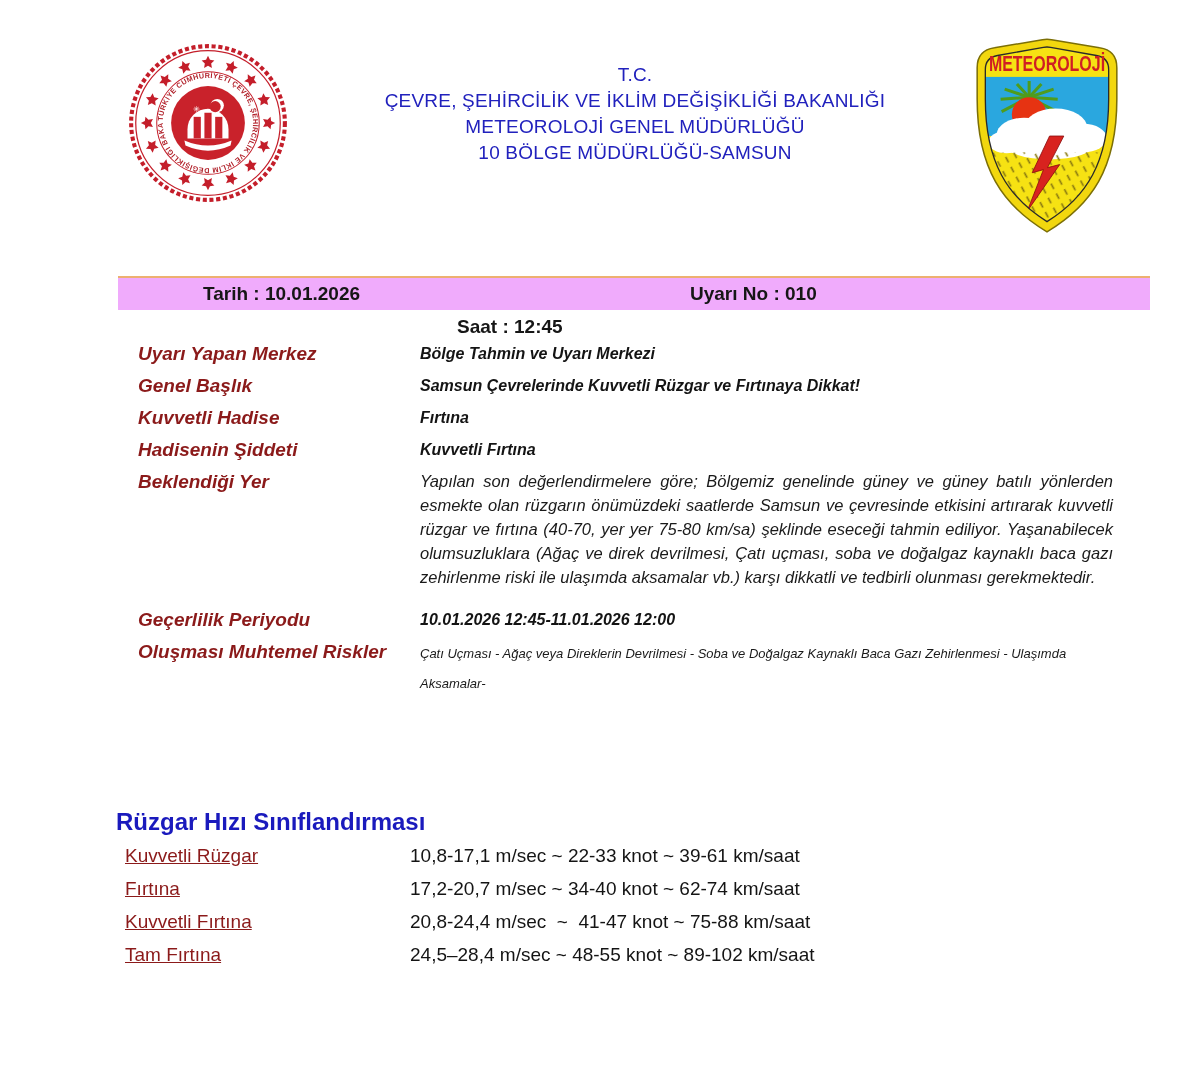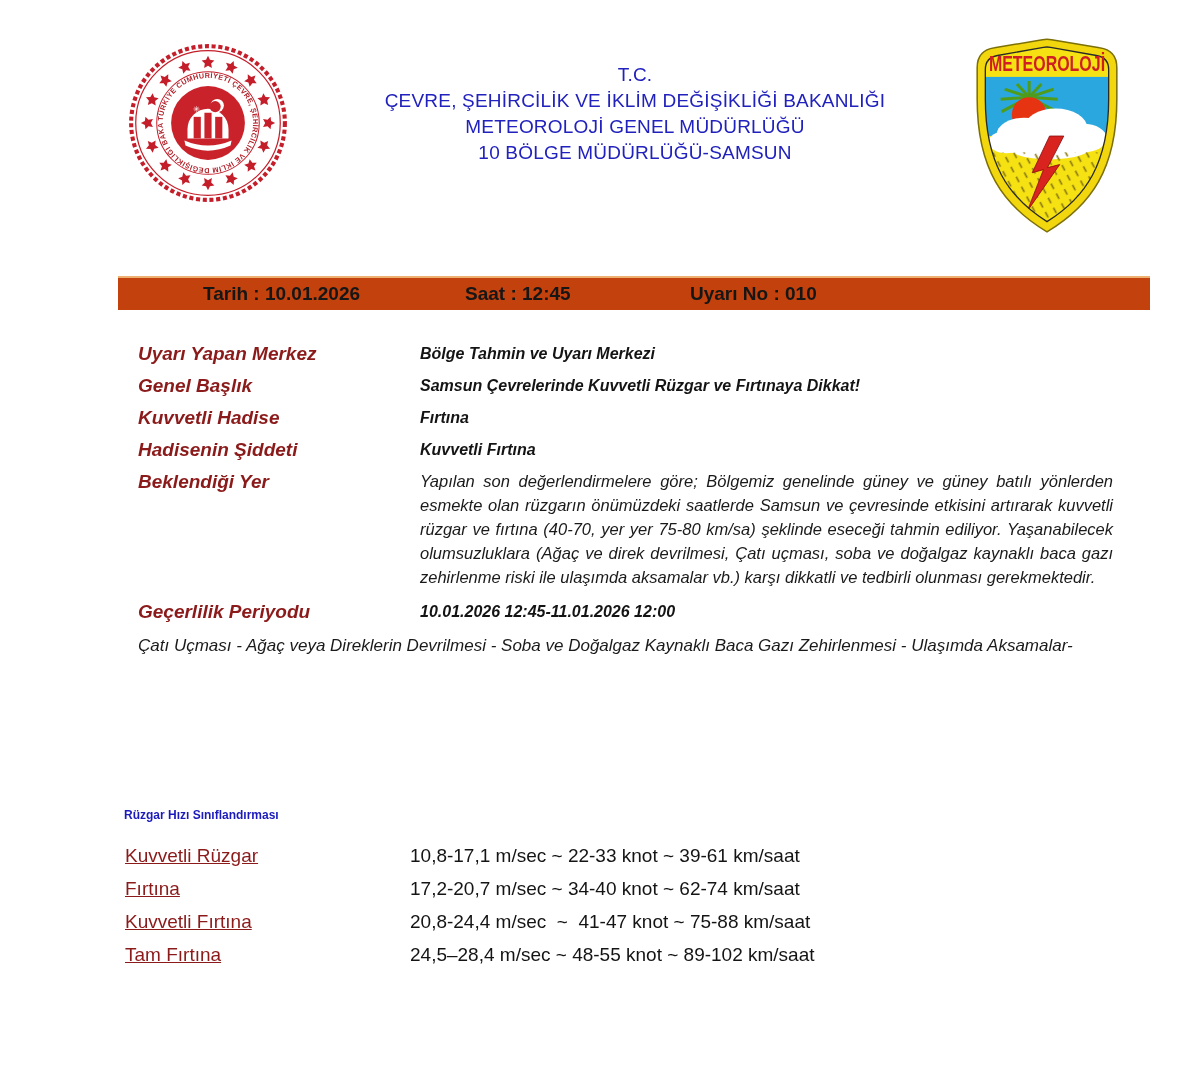--- a/index.html
+++ b/index.html
@@ -12,51 +12,51 @@
   .shield { position:absolute; left:968px; top:36px; width:158px; height:198px; }
   .header-text {
     position:absolute; left:310px; top:62px; width:650px;
     text-align:center; color:#2121bd; font-weight:normal;
     font-size:19px; line-height:26px; letter-spacing:0.2px;
   }
 
   
   .info-bar {
     position:absolute; left:118px; top:276px; width:1032px; height:34px;
-    background:#c2410c; border-top:2px solid #edb070;
+    background:#f0abfc; border-top:2px solid #edb070;
   }
   .info-bar span {
     position:absolute; top:0; line-height:32px;
     font-size:19px; font-weight:bold; color:#161616;
   }
   .ib-date { left:85px; }
-  .ib-time { left:347px; }
+  .ib-time { left:339px;margin-top:33px; }
   .ib-no   { left:572px; }
 
   
   .details { position:absolute; left:138px; top:341px; width:975px;font-style:italic; }
   .drow { display:flex; align-items:flex-start; margin-bottom:7px; line-height:25px; }
   .dlabel {
     width:282px; flex-shrink:0; color:#8b1a1a; font-weight:bold;
     font-size:19px; line-height:25px;
   }
   .dvalue { flex:1; color:#141414; font-size:16px; font-weight:bold; line-height:25px; }
   .dvalue.para {
     font-weight:normal; font-size:16.5px; line-height:24px;
     text-align:justify; color:#1a1a1a;
   }
-  .drow.row-para { margin-bottom:10px; }
+  .drow.row-para { margin-bottom:18px; }
   .dvalue.risks {
-    font-weight:normal; font-size:17px; line-height:30px; color:#1a1a1a;
+    font-weight:normal; font-size:13px; line-height:30px; color:#1a1a1a;
   }
 
   
   .wind-title {
-    position:absolute; left:124px; top:808px;
-    color:#1a1abd; font-weight:bold; font-size:12px;
+    position:absolute; left:116px; top:808px;
+    color:#1a1abd; font-weight:bold; font-size:24px;
   }
   .wind-table { position:absolute; left:125px; top:843px; width:990px; }
   .wrow { display:flex; margin-bottom:8px; line-height:25px; }
   .wname { width:285px; flex-shrink:0; color:#8b1a1a; font-size:19px;text-decoration:underline; }
   .wrange { flex:1; color:#141414; font-size:19px; white-space:pre-wrap; }
 </style>
 </head>
 <body>
 
 <div class="page">
@@ -174,20 +174,21 @@
     </div>
     <div class="drow row-para">
       <div class="dlabel">Beklendiği Yer</div>
       <div class="dvalue para">Yapılan son değerlendirmelere göre; Bölgemiz genelinde güney ve güney batılı yönlerden esmekte olan rüzgarın önümüzdeki saatlerde Samsun ve çevresinde etkisini artırarak kuvvetli rüzgar ve fırtına (40-70, yer yer 75-80 km/sa) şeklinde eseceği tahmin ediliyor. Yaşanabilecek olumsuzluklara (Ağaç ve direk devrilmesi, Çatı uçması, soba ve doğalgaz kaynaklı baca gazı zehirlenme riski ile ulaşımda aksamalar vb.) karşı dikkatli ve tedbirli olunması gerekmektedir.</div>
     </div>
     <div class="drow">
       <div class="dlabel">Geçerlilik Periyodu</div>
       <div class="dvalue">10.01.2026 12:45-11.01.2026 12:00</div>
     </div>
     <div class="drow">
+      <div class="dlabel">Oluşması Muhtemel Riskler</div>
       <div class="dvalue risks">Çatı Uçması - Ağaç veya Direklerin Devrilmesi - Soba ve Doğalgaz Kaynaklı Baca Gazı Zehirlenmesi - Ulaşımda Aksamalar-</div>
     </div>
   </div>
 
   <div class="wind-title">Rüzgar Hızı Sınıflandırması</div>
   <div class="wind-table">
     <div class="wrow">
       <div class="wname">Kuvvetli Rüzgar</div>
       <div class="wrange">10,8-17,1 m/sec ~ 22-33 knot ~ 39-61 km/saat</div>
     </div>

